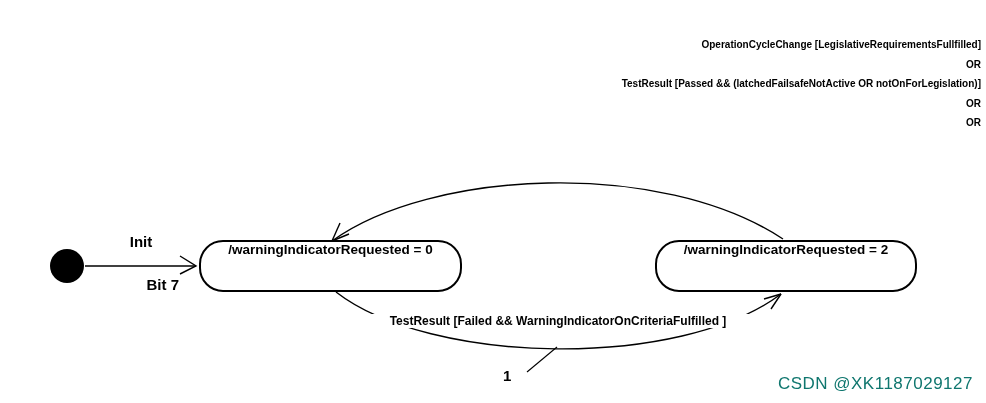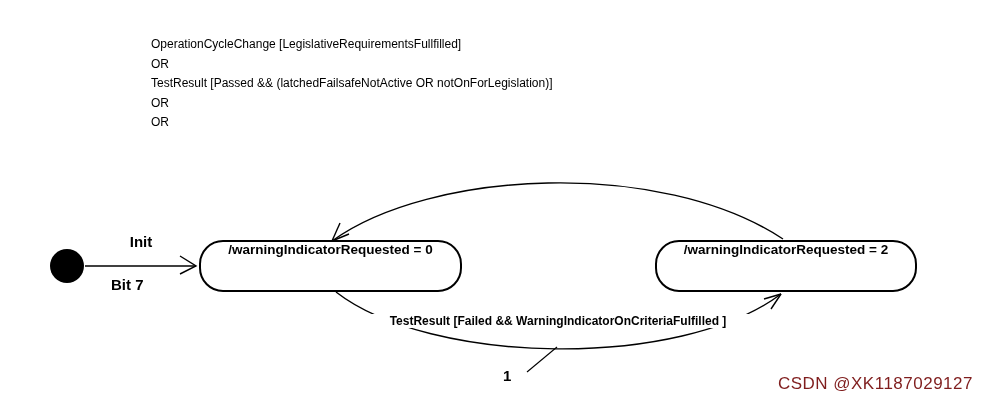--- a/index.html
+++ b/index.html
@@ -14,23 +14,23 @@
   }
   .layer {
     position: absolute;
     left: 0; top: 0;
     width: 986px; height: 403px;
   }
   .top-guard {
     position: absolute;
     left: 151px; top: 35px;
     width: 830px;
-    text-align: left;
-    font-size: 12px;
-    font-weight: normal;
+    text-align: right;
+    font-size: 10px;
+    font-weight: bold;
     line-height: 19.6px;
     white-space: nowrap;
   }
   .state {
     position: absolute;
     top: 240px;
     height: 52px;
     box-sizing: border-box;
     border: 2px solid #000000;
     border-radius: 24px;
@@ -44,21 +44,21 @@
   }
   .state-0 { left: 199px; width: 263px; }
   .state-1 { left: 655px; width: 262px; }
   .small-label {
     position: absolute;
     font-size: 15px;
     font-weight: bold;
     white-space: nowrap;
   }
   .init-label  { left: 111px; top: 233px; width: 60px; text-align: center; }
-  .bit-label   { left: 111px; top: 276px; width: 68px; text-align: left; }
+  .bit-label   { left: 111px; top: 276px; width: 68px; text-align: right; }
   .bottom-guard {
     position: absolute;
     left: 323px; top: 314px;
     width: 470px;
     text-align: center;
     font-size: 12px;
     font-weight: bold;
     background: #ffffff;
     white-space: nowrap;
   }
@@ -66,21 +66,21 @@
     position: absolute;
     left: 503px; top: 367px;
     font-size: 15px;
     font-weight: bold;
   }
   .watermark {
     position: absolute;
     right: 13px; top: 374px;
     font-size: 17px;
     font-weight: normal;
-    color: #7f1d1d;
+    color: #0f766e;
     letter-spacing: 0.5px;
     white-space: nowrap;
   }
 </style>
 </head>
 <body>
 
 <div class="stage">
 
   <svg class="layer" viewBox="0 0 986 403" xmlns="http://www.w3.org/2000/svg" fill="none" stroke="#000000" stroke-width="1.4">

